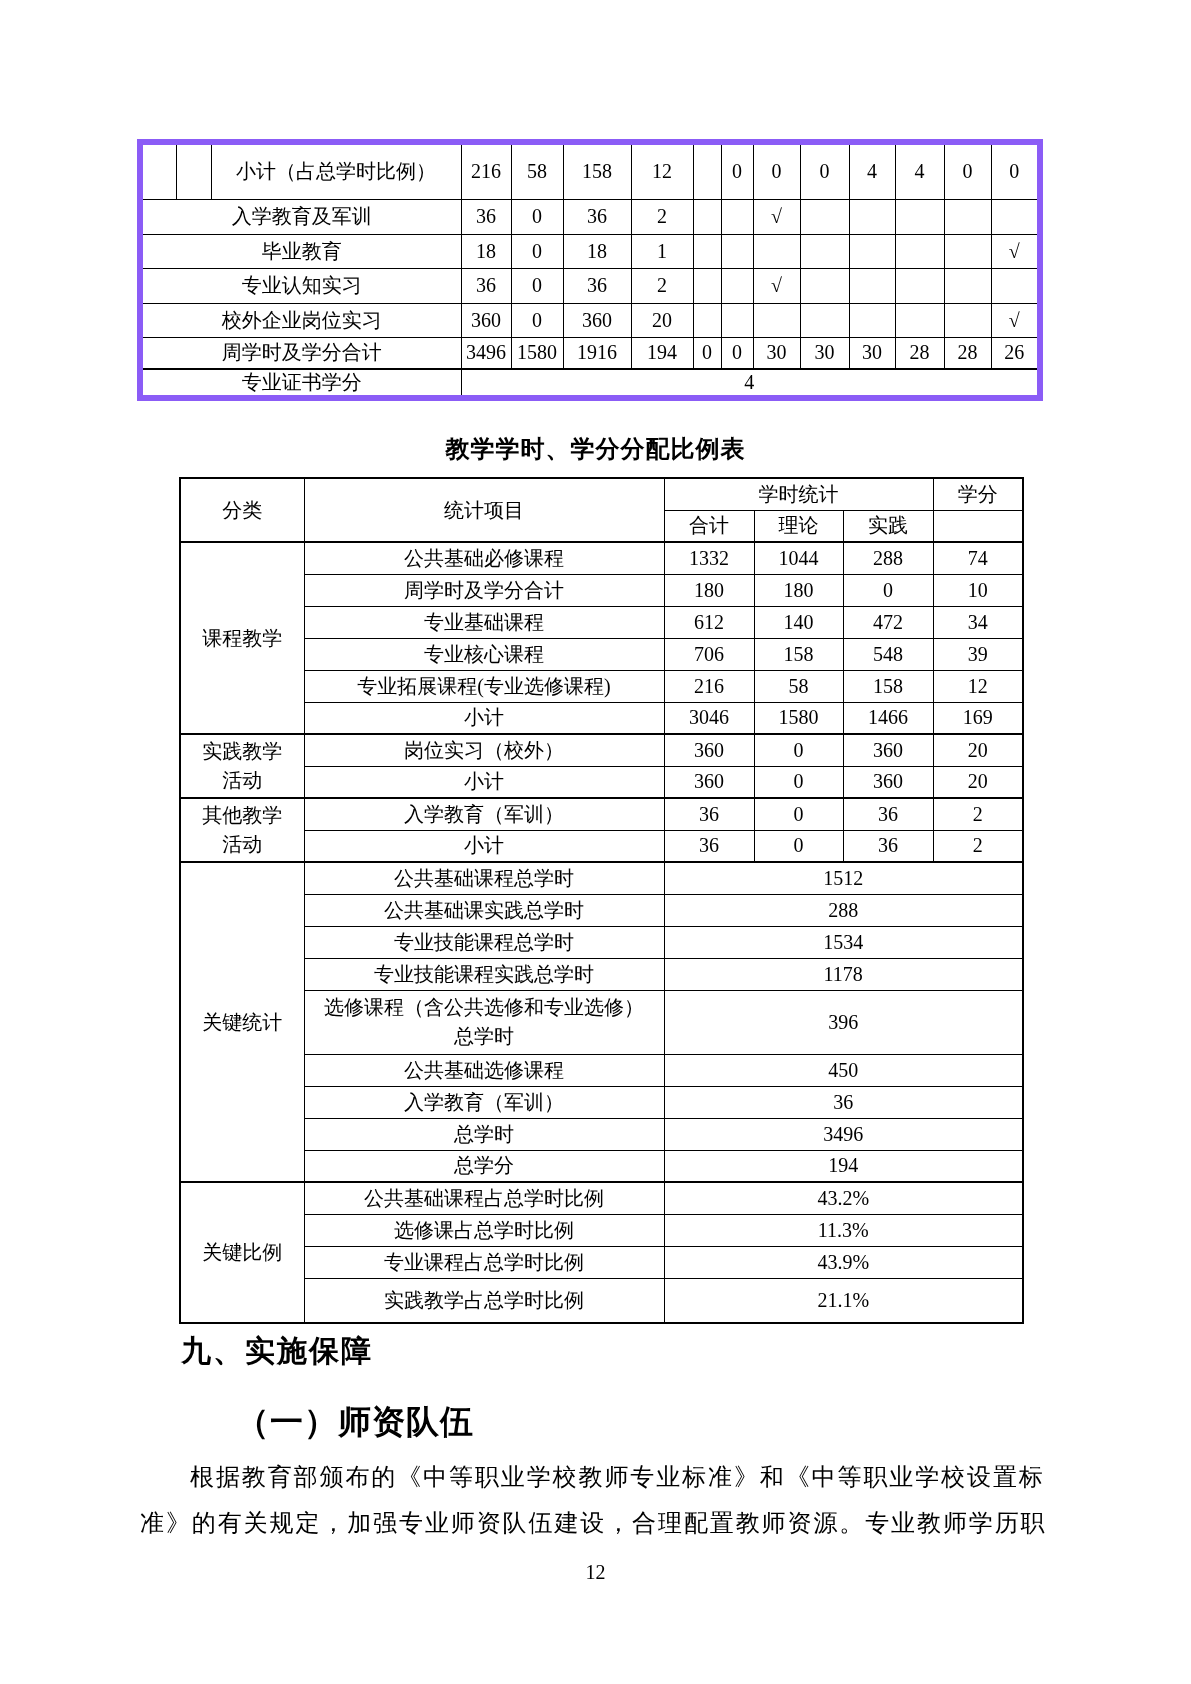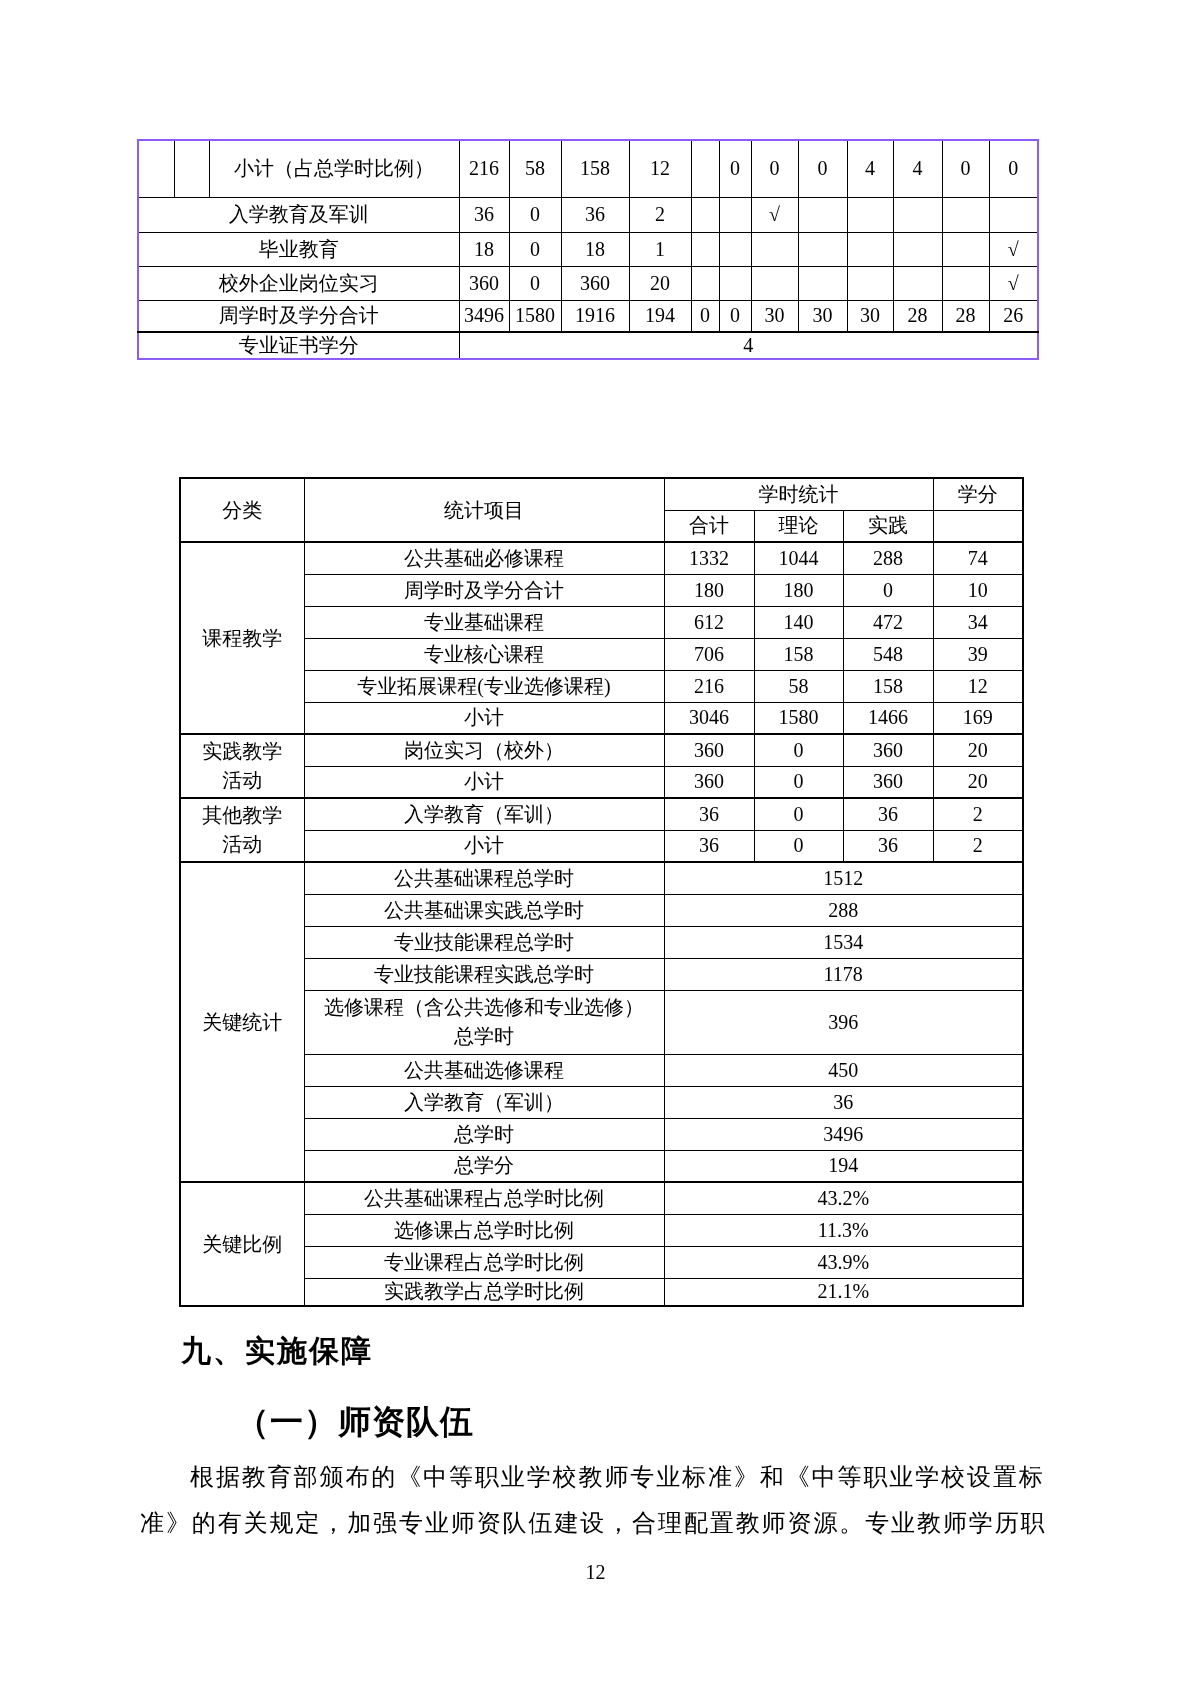--- a/index.html
+++ b/index.html
@@ -7,21 +7,21 @@
     position:relative; width:1191px; height:1684px; margin:0 auto;
     background:#ffffff; color:#000;
     font-family:"Liberation Serif","DejaVu Serif",serif;
   }
   table { border-collapse:collapse; table-layout:fixed; }
   td {
     border:1px solid #000; text-align:center; vertical-align:middle;
     padding:0; font-size:20px; line-height:1.25; overflow:hidden;
   }
   
-  .t1 { position:absolute; left:137px; top:139px; width:900px; border:2px solid #8b5cf6; }
+  .t1 { position:absolute; left:137px; top:139px; width:900px; border:6px solid #8b5cf6; }
   
   .t2 { position:absolute; left:179px; top:477px; width:843px; border:2px solid #000; }
   .tk td { border-top:2px solid #000; }        
   .two-line { line-height:1.45; }
   
   .tbl-title {
     position:absolute; left:0; top:433px; width:1191px; text-align:center;
     font-size:24px; font-weight:bold; letter-spacing:1px;
   }
   .h1 {
@@ -107,20 +107,35 @@
       <td>1</td>
       <td></td>
       <td></td>
       <td></td>
       <td></td>
       <td></td>
       <td></td>
       <td></td>
       <td>√</td>
     </tr>
+    <tr style="height:35px">
+      <td colspan="3">专业认知实习</td>
+      <td>36</td>
+      <td>0</td>
+      <td>36</td>
+      <td>2</td>
+      <td></td>
+      <td></td>
+      <td>√</td>
+      <td></td>
+      <td></td>
+      <td></td>
+      <td></td>
+      <td></td>
+    </tr>
     <tr style="height:34px">
       <td colspan="3">校外企业岗位实习</td>
       <td>360</td>
       <td>0</td>
       <td>360</td>
       <td>20</td>
       <td></td>
       <td></td>
       <td></td>
       <td></td>
@@ -144,20 +159,21 @@
       <td>28</td>
       <td>26</td>
     </tr>
     <tr style="height:26px" class="tk">
       <td colspan="3">专业证书学分</td>
       <td colspan="12">4</td>
     </tr>
   </tbody>
     </table>
 
+  <div class="tbl-title">教学学时、学分分配比例表</div>
 
   <table class="t2">
     <colgroup>
       <col style="width:124px">
         <col style="width:360px">
         <col style="width:90px">
       <col style="width:89px">
         <col style="width:90px">
         <col style="width:90px">
     </colgroup>
@@ -304,21 +320,21 @@
       <td colspan="4">43.2%</td>
     </tr>
     <tr style="height:32px">
       <td>选修课占总学时比例</td>
       <td colspan="4">11.3%</td>
     </tr>
     <tr style="height:32px">
       <td>专业课程占总学时比例</td>
       <td colspan="4">43.9%</td>
     </tr>
-    <tr style="height:28px">
+    <tr style="height:45px">
       <td>实践教学占总学时比例</td>
       <td colspan="4">21.1%</td>
     </tr>
   </tbody>
     </table>
 
   <div class="h1">九、实施保障</div>
   <div class="h2">（一）师资队伍</div>
   <div class="para-line l1">根据教育部颁布的《中等职业学校教师专业标准》和《中等职业学校设置标</div>
   <div class="para-line l2">准》的有关规定，加强专业师资队伍建设，合理配置教师资源。专业教师学历职</div>

